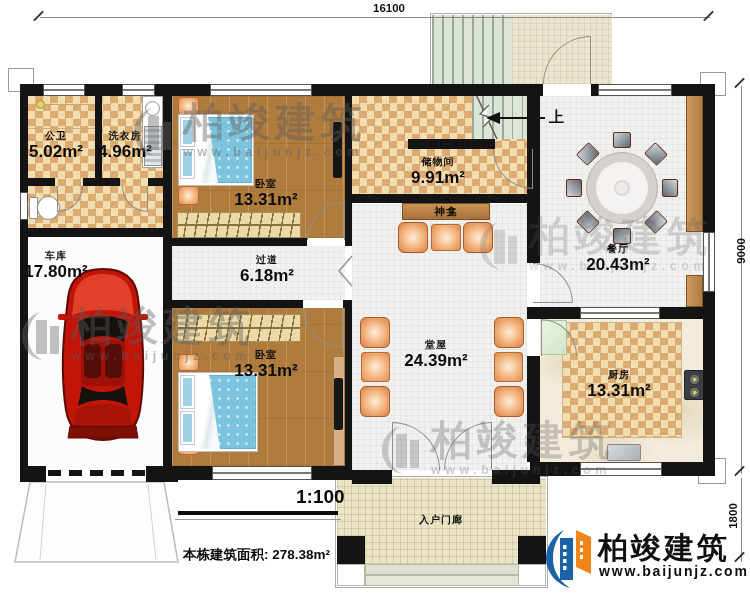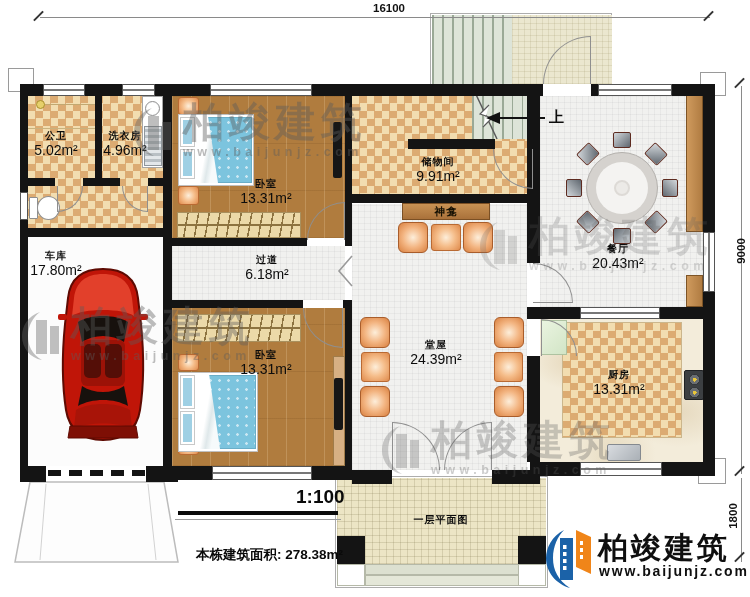--- a/index.html
+++ b/index.html
@@ -51,21 +51,21 @@
   .stove{background:#3c3f42;border:1px solid #202225;border-radius:2px;}
   .burner{position:absolute;width:11px;height:11px;border-radius:50%;background:radial-gradient(circle,#e8c53a 0 2px,#6a6e72 2px 4.5px,#33363a 4.5px);}
   .ksink{background:linear-gradient(135deg,#d9dce0,#aab0b6);border:1px solid #84898f;border-radius:2px;}
   .toilet-tank{background:#fff;border:1px solid #8f8f8f;border-radius:1px;}
   .toilet-bowl{background:#fff;border:1px solid #8f8f8f;border-radius:50%;}
   .basin{border:1.2px solid #8f8f8f;border-radius:50%;background:radial-gradient(circle,#fff 55%,#e4e7e9);}
   .ringT{border-radius:50%;position:absolute;z-index:2;}
   
   .lbl{position:absolute;transform:translateX(-50%);text-align:center;color:#0c0c0c;z-index:7;line-height:1.18;white-space:nowrap;}
   .lbl .nm{font-size:10px;font-weight:bold;letter-spacing:1px;}
-  .lbl .ar{font-size:14px;font-weight:normal;}
+  .lbl .ar{font-size:17px;font-weight:bold;}
   .shrine-lbl{position:absolute;z-index:3;text-align:center;font-size:10.5px;font-weight:bold;color:#151003;letter-spacing:1px;}
   .up-lbl{position:absolute;z-index:7;font-size:15px;font-weight:bold;color:#0c0c0c;}
   
   .dim-line{background:#8a8a8a;z-index:9;}
   .tick{position:absolute;width:13px;height:2px;background:#333;transform:rotate(-45deg);z-index:9;}
   .dim-txt{position:absolute;font-size:11.5px;font-weight:bold;color:#111;z-index:9;text-align:center;}
   .rot{transform:rotate(-90deg);}
   
   .wm{position:absolute;z-index:8;display:flex;align-items:center;gap:7px;pointer-events:none;}
   .wm .t1{font-size:41px;font-weight:900;color:#5c5c5c;letter-spacing:5px;white-space:nowrap;line-height:1;}
@@ -295,21 +295,21 @@
   </div>
   <div class="lbl" style="left:436px;top:339px;">
     <div class="nm">堂屋</div>
     <div class="ar">24.39m²</div>
   </div>
   <div class="lbl" style="left:619px;top:369px;">
     <div class="nm">厨房</div>
     <div class="ar">13.31m²</div>
   </div>
   <div class="lbl" style="left:441px;top:514px;">
-    <div class="nm">一层平面图</div>
+    <div class="nm">入户门廊</div>
   </div>
   <div class="up-lbl" style="left:549px;top:108px;">上</div>
 
   <div class="wm" style="left:132px;top:102px;opacity:.42;">
     <svg width="44" height="54" viewBox="0 0 44 54">
         <path d="M20 4 C8 8 2 18 2 28 C2 40 10 50 22 52 C12 46 8 38 8 28 C8 18 13 9 20 4 Z" fill="#666"></path>
         <rect x="16" y="12" width="11" height="34" fill="#666"></rect>
         <rect x="30" y="18" width="9" height="28" fill="#666"></rect>
       </svg>
     <div>
@@ -347,21 +347,21 @@
       </svg>
     <div>
         <div class="t1">柏竣建筑</div>
         <div class="t2">www.baijunjz.com</div>
       </div>
   </div>
 
   <div class="tb-scale">1:100</div>
   <div class="abs" style="left:178px;top:511px;width:160px;height:4px;background:#0a0a0a;z-index:9;"></div>
   <div class="abs" style="left:175px;top:519px;width:166px;height:1px;background:#9a9a9a;z-index:9;"></div>
-  <div class="tb-stat" style="left:196px;top:546px;">
+  <div class="tb-stat" style="left:183px;top:546px;">
     <span>本栋建筑面积:</span> <span>278.38m²</span>
   </div>
 
   <div class="abs" style="left:546px;top:524px;z-index:9;">
     <svg width="48" height="66" viewBox="0 0 48 66">
       <path d="M18 6 C6 12 0 24 0 34 C0 48 10 60 24 64 C12 56 7 46 7 34 C7 22 12 12 18 6 Z" fill="#1b62a8"></path>
       <rect x="14" y="14" width="13" height="42" fill="#1b62a8"></rect>
       <rect x="17" y="21" width="3.5" height="4" fill="#fff"></rect>
         <rect x="17" y="28" width="3.5" height="4" fill="#fff"></rect>
         <rect x="17" y="35" width="3.5" height="4" fill="#fff"></rect>

